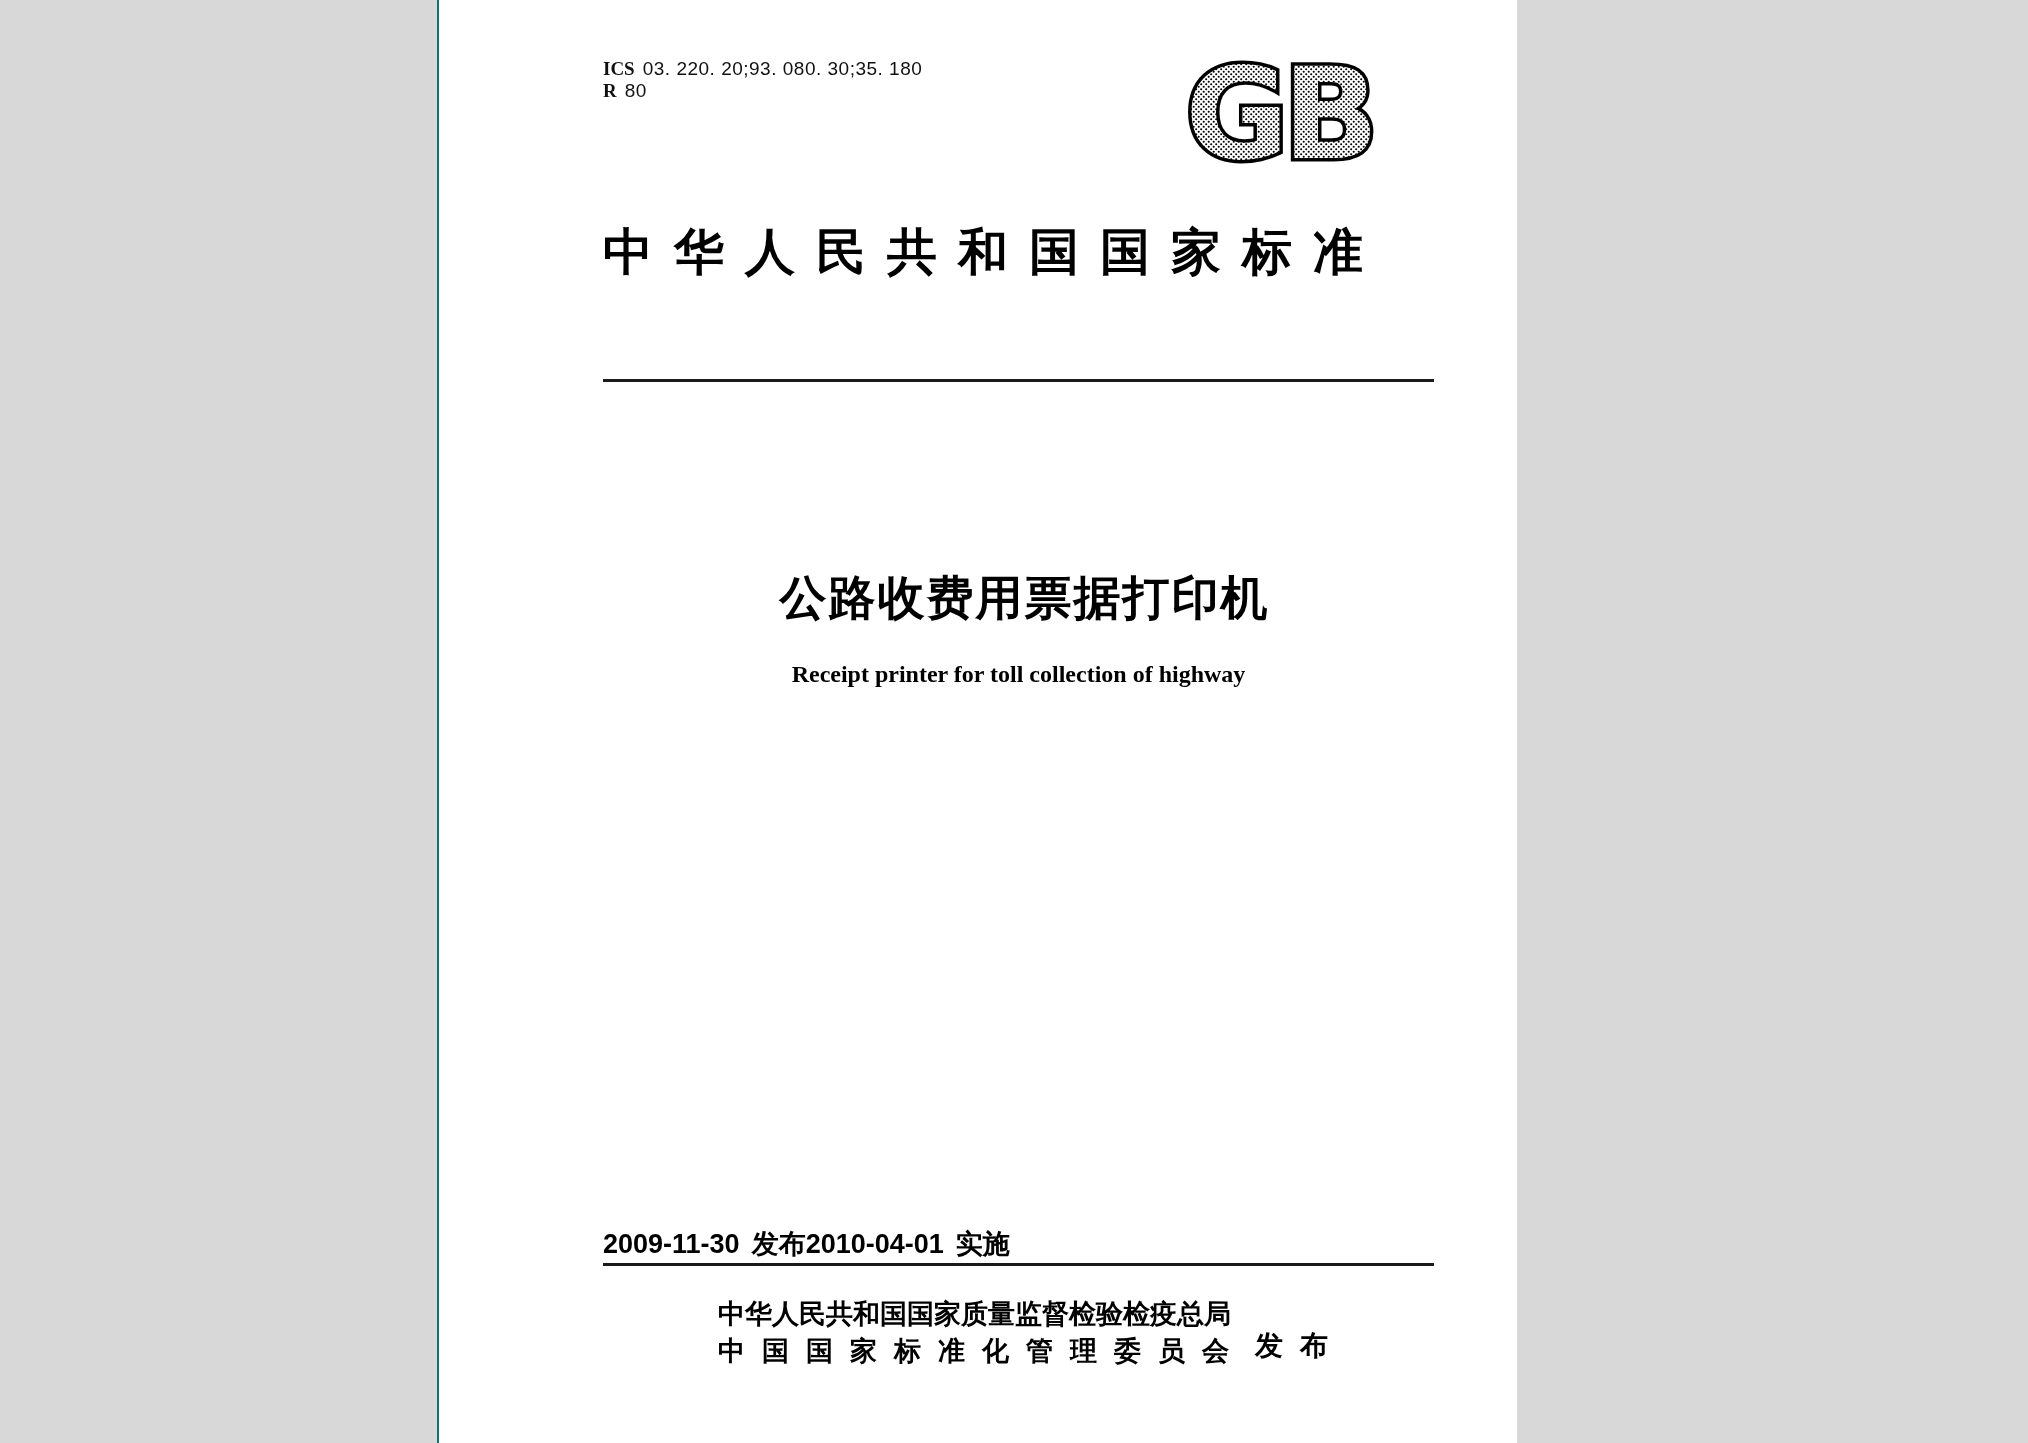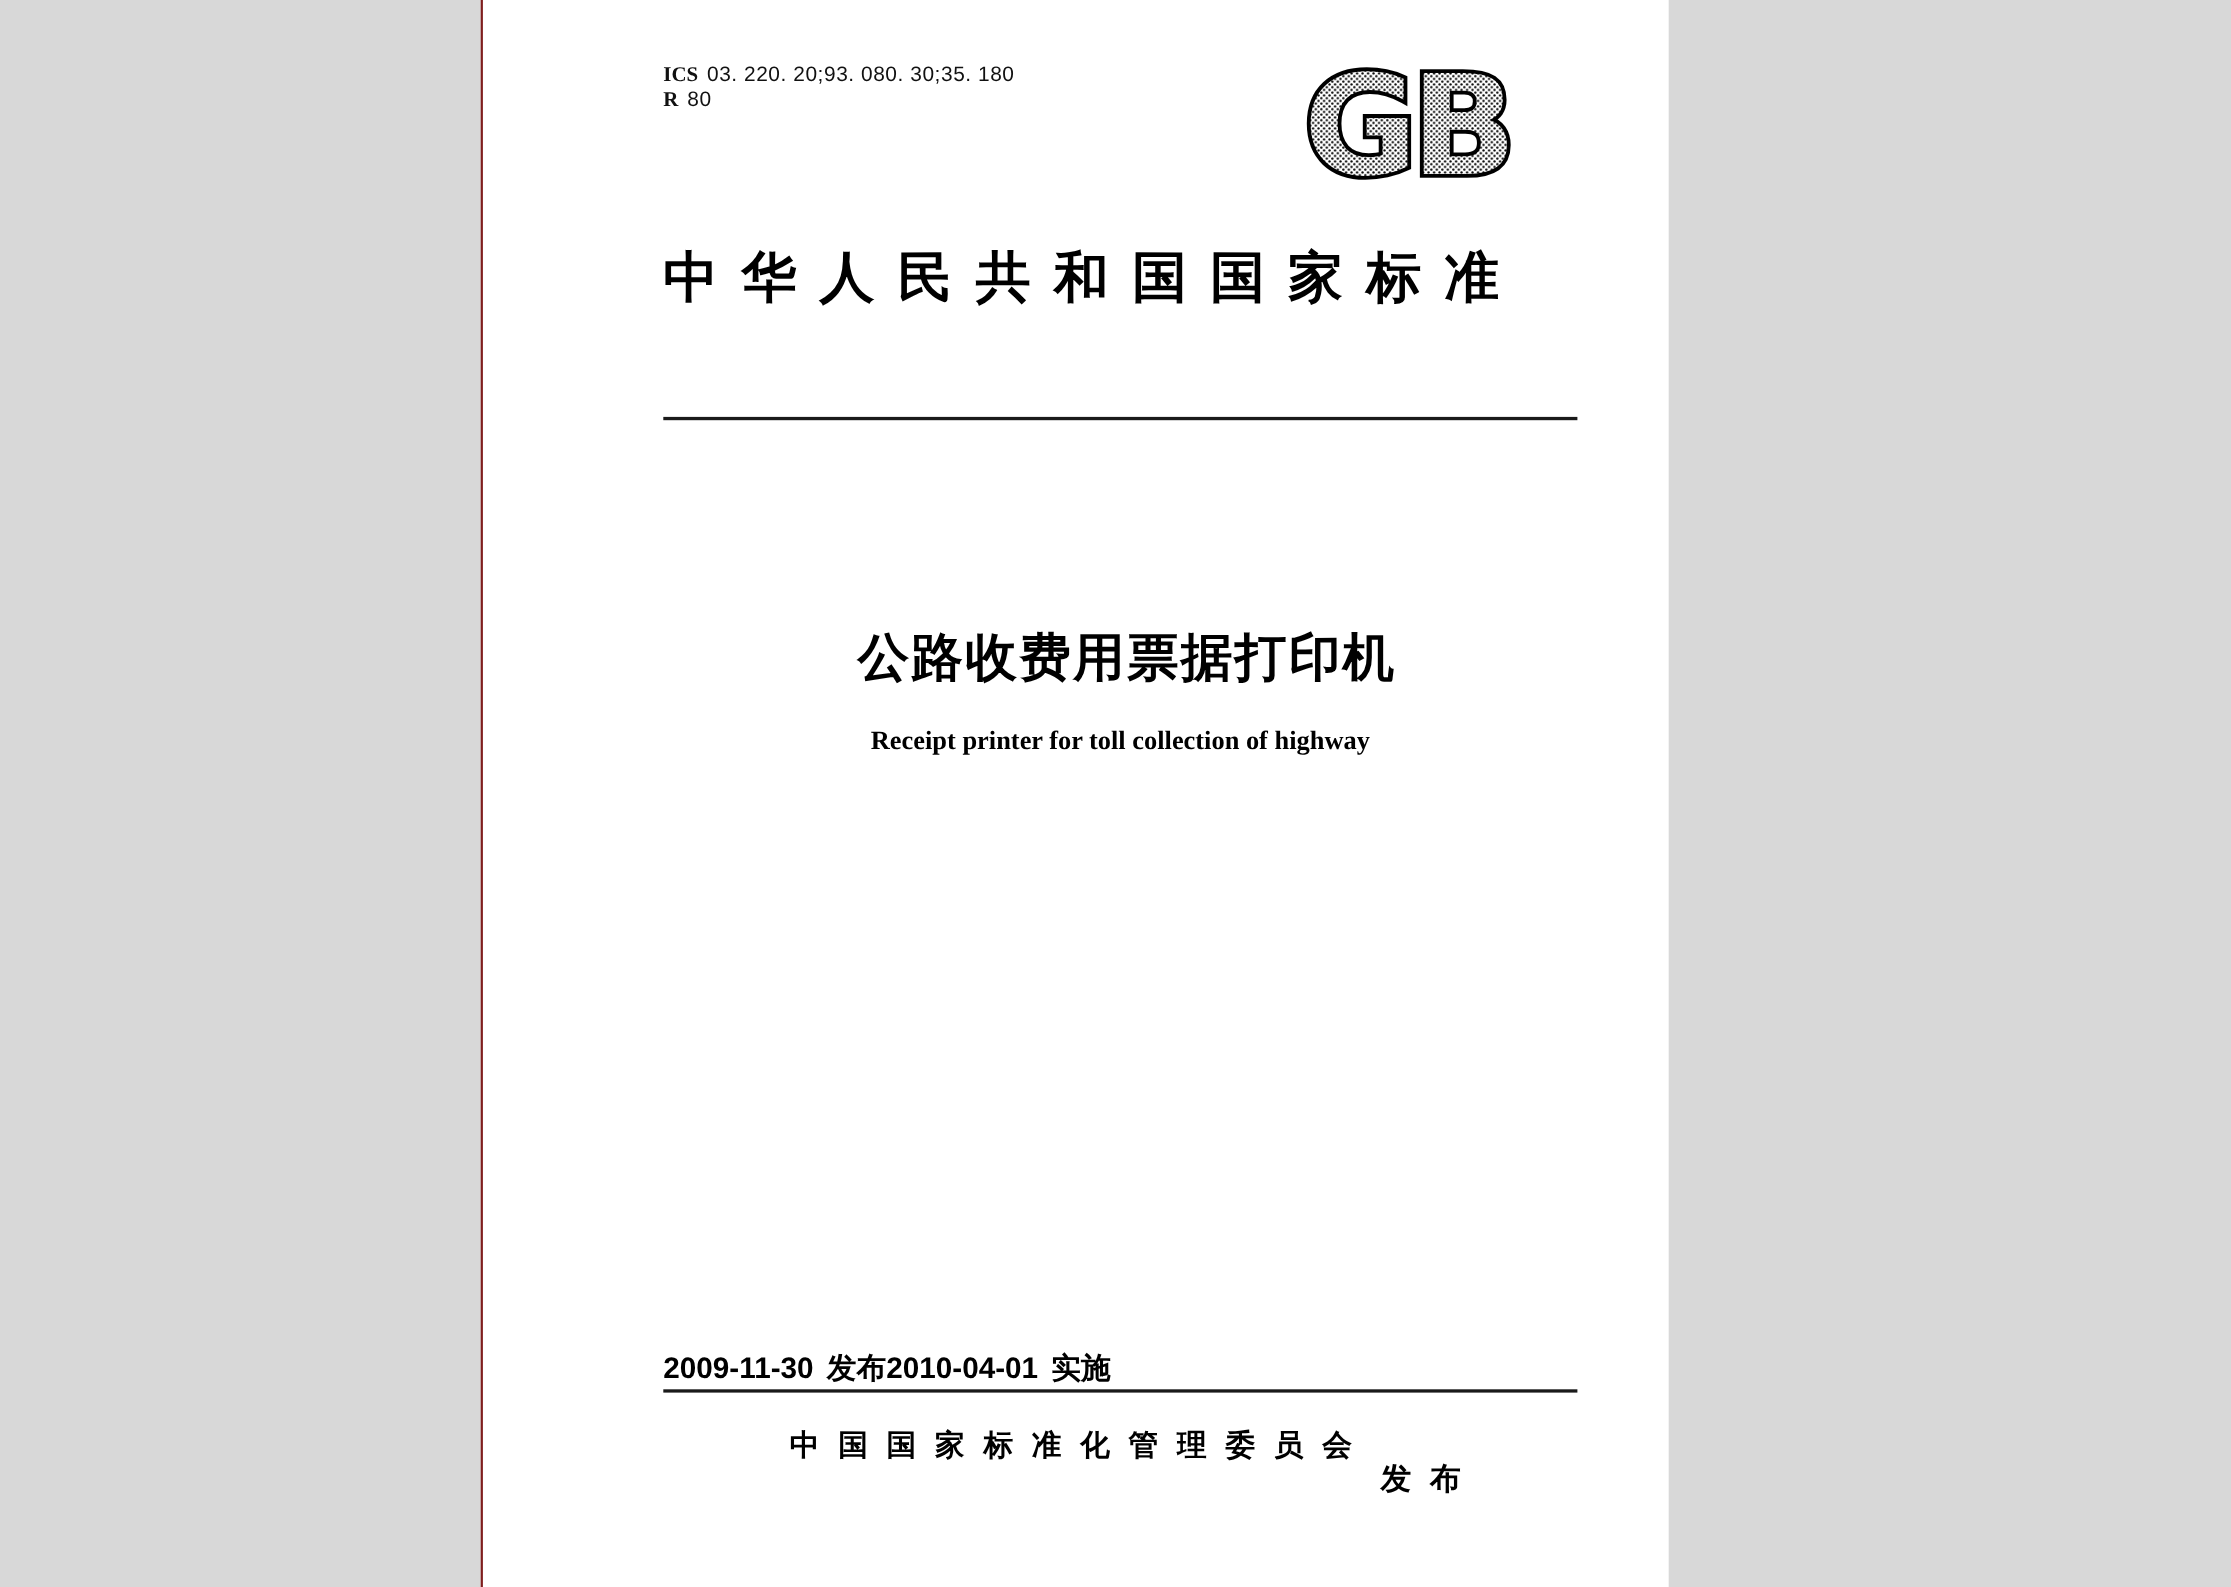--- a/index.html
+++ b/index.html
@@ -15,21 +15,21 @@
     background: #d8d8d8;
     overflow: hidden;
   }
   .page {
     position: absolute;
     left: 437px;
     top: 0;
     width: 1080px;
     height: 1443px;
     background: #ffffff;
-    border-left: 2px solid #7f1d1d;
+    border-left: 2px solid #0f766e;
     box-sizing: border-box;
     color: #000;
   }
   
   .ics-block {
     position: absolute;
     left: 164px;
     top: 58px;
     font-size: 19px;
     line-height: 22px;
@@ -205,19 +205,20 @@
         <span>2009-11-30</span><span class="cjk">发布</span>
       </div>
       <div class="date-right">
         <span>2010-04-01</span><span class="cjk">实施</span>
       </div>
     </div>
 
     <div class="rule rule-bottom"></div>
 
     <div class="issuer-block">
+      <div class="issuer-line1">中华人民共和国国家质量监督检验检疫总局</div>
       <div class="issuer-line2">中国国家标准化管理委员会</div>
     </div>
 
     <div class="publish">发 布</div>
 
   </div>
 </div>
 
 </body></html>

